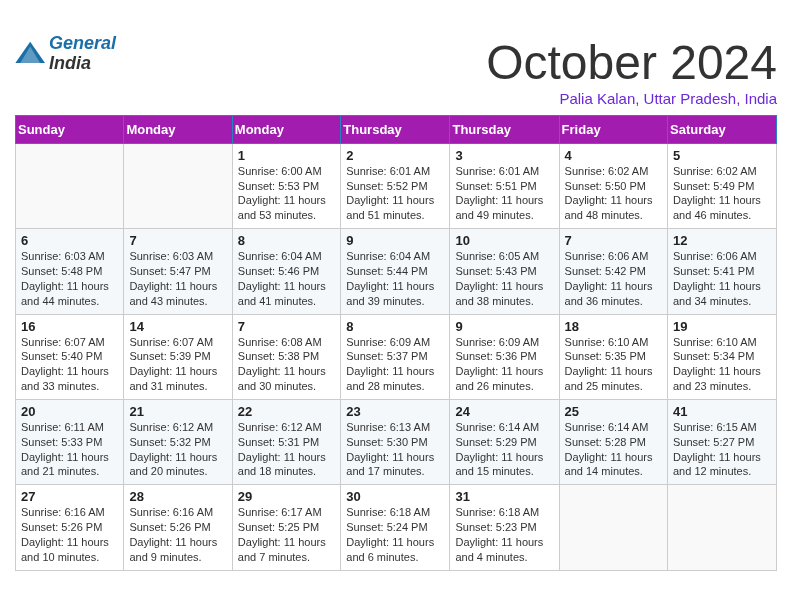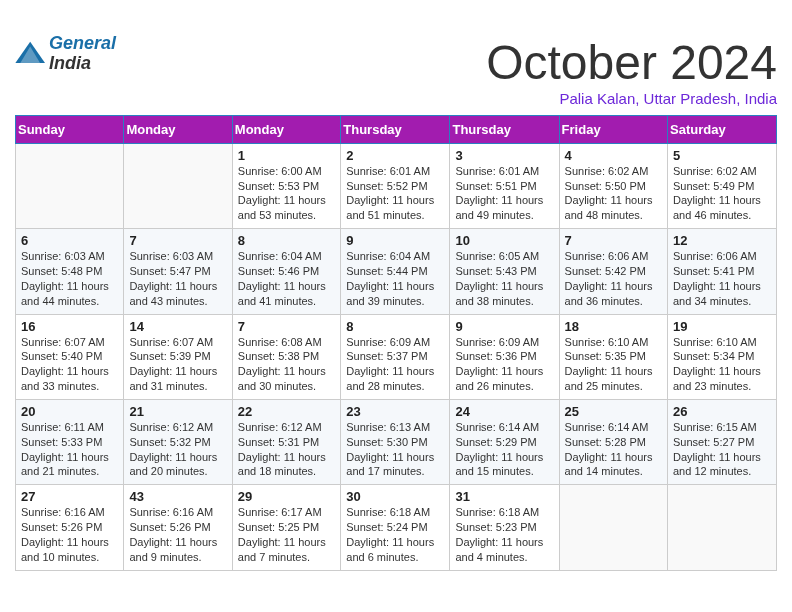--- a/index.html
+++ b/index.html
@@ -177,27 +177,27 @@
         <td><span class="day-num">21</span>
 <span class="day-info">Sunrise: 6:12 AM<br>Sunset: 5:32 PM<br>Daylight: 11 hours and 20 minutes.</span></td>
         <td><span class="day-num">22</span>
 <span class="day-info">Sunrise: 6:12 AM<br>Sunset: 5:31 PM<br>Daylight: 11 hours and 18 minutes.</span></td>
         <td><span class="day-num">23</span>
 <span class="day-info">Sunrise: 6:13 AM<br>Sunset: 5:30 PM<br>Daylight: 11 hours and 17 minutes.</span></td>
         <td><span class="day-num">24</span>
 <span class="day-info">Sunrise: 6:14 AM<br>Sunset: 5:29 PM<br>Daylight: 11 hours and 15 minutes.</span></td>
         <td><span class="day-num">25</span>
 <span class="day-info">Sunrise: 6:14 AM<br>Sunset: 5:28 PM<br>Daylight: 11 hours and 14 minutes.</span></td>
-        <td><span class="day-num">26</span>
+        <td><span class="day-num">41</span>
 <span class="day-info">Sunrise: 6:15 AM<br>Sunset: 5:27 PM<br>Daylight: 11 hours and 12 minutes.</span></td>
       </tr>
       <tr>
         <td><span class="day-num">27</span>
 <span class="day-info">Sunrise: 6:16 AM<br>Sunset: 5:26 PM<br>Daylight: 11 hours and 10 minutes.</span></td>
-        <td><span class="day-num">43</span>
+        <td><span class="day-num">28</span>
 <span class="day-info">Sunrise: 6:16 AM<br>Sunset: 5:26 PM<br>Daylight: 11 hours and 9 minutes.</span></td>
         <td><span class="day-num">29</span>
 <span class="day-info">Sunrise: 6:17 AM<br>Sunset: 5:25 PM<br>Daylight: 11 hours and 7 minutes.</span></td>
         <td><span class="day-num">30</span>
 <span class="day-info">Sunrise: 6:18 AM<br>Sunset: 5:24 PM<br>Daylight: 11 hours and 6 minutes.</span></td>
         <td><span class="day-num">31</span>
 <span class="day-info">Sunrise: 6:18 AM<br>Sunset: 5:23 PM<br>Daylight: 11 hours and 4 minutes.</span></td>
         <td class="empty-cell"></td>
         <td class="empty-cell"></td>
       </tr>

